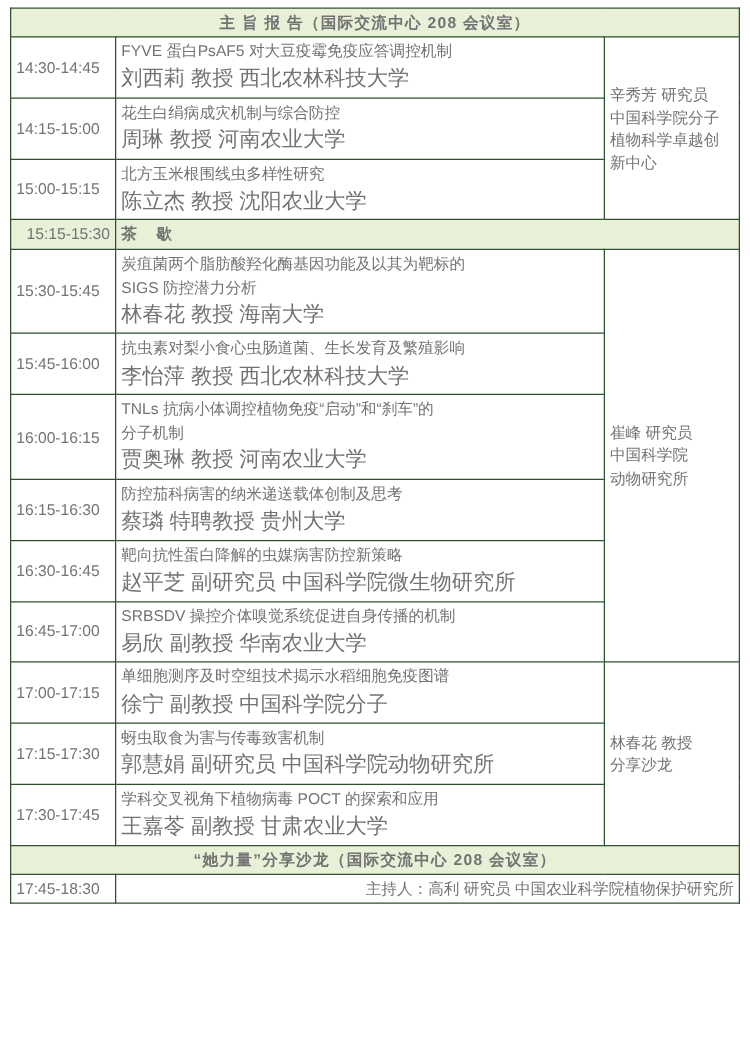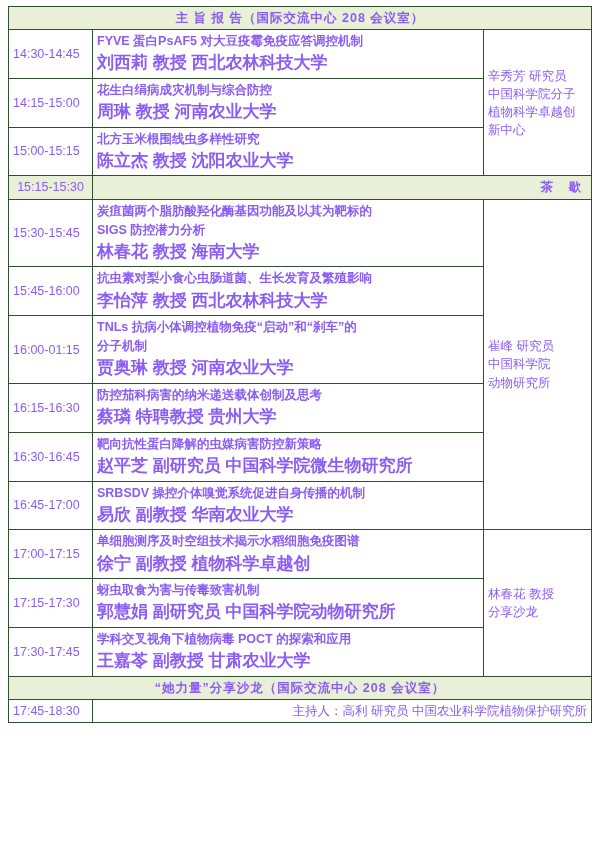--- a/index.html
+++ b/index.html
@@ -21,53 +21,52 @@
     border-collapse: collapse;
     width: 584px;
     margin: 6px 8px 0 8px;
     table-layout: fixed;
   }
   table.agenda td {
     border: 1px solid #2f4f2f;
     vertical-align: middle;
     padding: 2px 4px;
     font-size: 12.5px;
-    color: #8b5cf6;
+    color: #737373;
     line-height: 1.45;
   }
   .hdr {
     background: #e8f0d8;
     text-align: center;
     font-weight: bold;
     font-size: 14px;
     letter-spacing: 1px;
     padding: 6px 4px;
   }
   .time {
     width: 84px;
     font-size: 13px;
     white-space: nowrap;
   }
   .time-break {
     width: 84px;
-    text-align: center;
+    text-align: right;
     font-size: 13px;
     background: #e8f0d8;
     white-space: nowrap;
   }
   .break-label {
     background: #e8f0d8;
-    text-align: right;
+    text-align: left;
     font-weight: bold;
     font-size: 14px;
     letter-spacing: 6px;
   }
   .topic {
     padding: 4px 6px;
-    font-weight: bold;
   }
   .topic .title {
     display: block;
     font-size: 12.5px;
     margin-bottom: 1px;
   }
   .topic .speaker {
     display: block;
     font-size: 17px;
   }
@@ -153,21 +152,21 @@
 
       <tr>
         <td class="time">15:45-16:00</td>
         <td class="topic">
           <span class="title">抗虫素对梨小食心虫肠道菌、生长发育及繁殖影响</span>
           <span class="speaker">李怡萍  教授  西北农林科技大学</span>
         </td>
       </tr>
 
       <tr>
-        <td class="time">16:00-01:15</td>
+        <td class="time">16:00-16:15</td>
         <td class="topic">
           <span class="title">TNLs 抗病小体调控植物免疫“启动”和“刹车”的</span>
           <span class="title">分子机制</span>
           <span class="speaker">贾奥琳  教授  河南农业大学</span>
         </td>
       </tr>
 
       <tr>
         <td class="time">16:15-16:30</td>
         <td class="topic">
@@ -189,21 +188,21 @@
         <td class="topic">
           <span class="title">SRBSDV 操控介体嗅觉系统促进自身传播的机制</span>
           <span class="speaker">易欣  副教授  华南农业大学</span>
         </td>
       </tr>
 
       <tr>
         <td class="time">17:00-17:15</td>
         <td class="topic">
           <span class="title">单细胞测序及时空组技术揭示水稻细胞免疫图谱</span>
-          <span class="speaker">徐宁  副教授  植物科学卓越创</span>
+          <span class="speaker">徐宁  副教授  中国科学院分子</span>
         </td>
         <td class="chair" rowspan="3">
           <span>林春花  教授</span>
           <span>分享沙龙</span>
         </td>
       </tr>
 
       <tr>
         <td class="time">17:15-17:30</td>
         <td class="topic">

